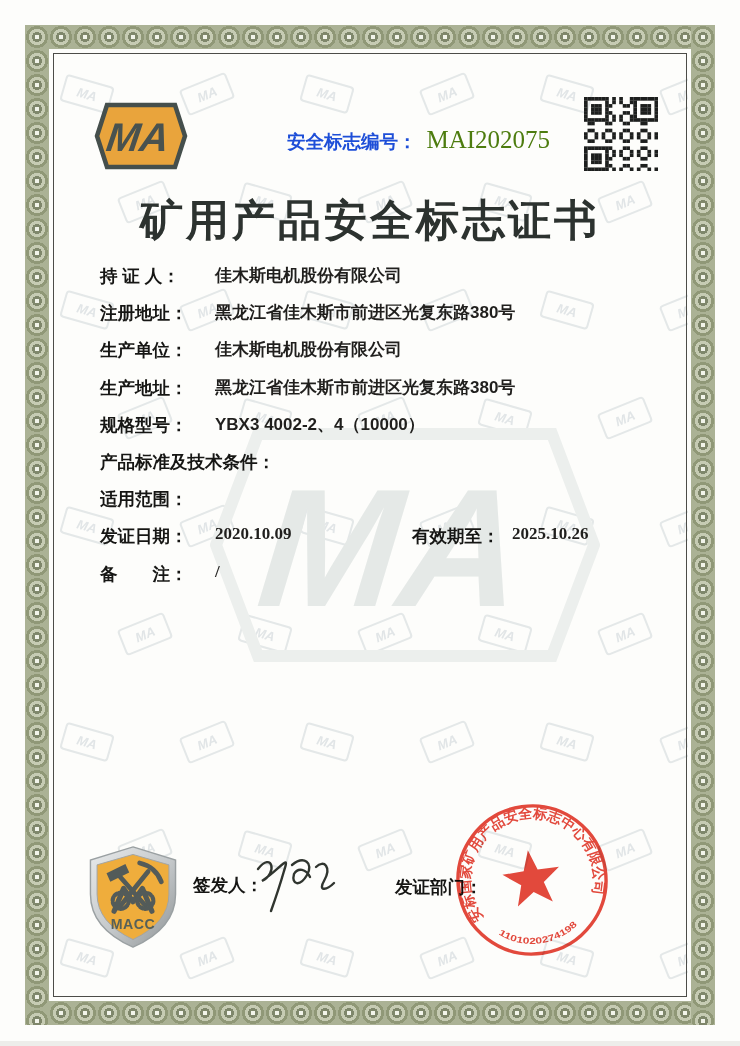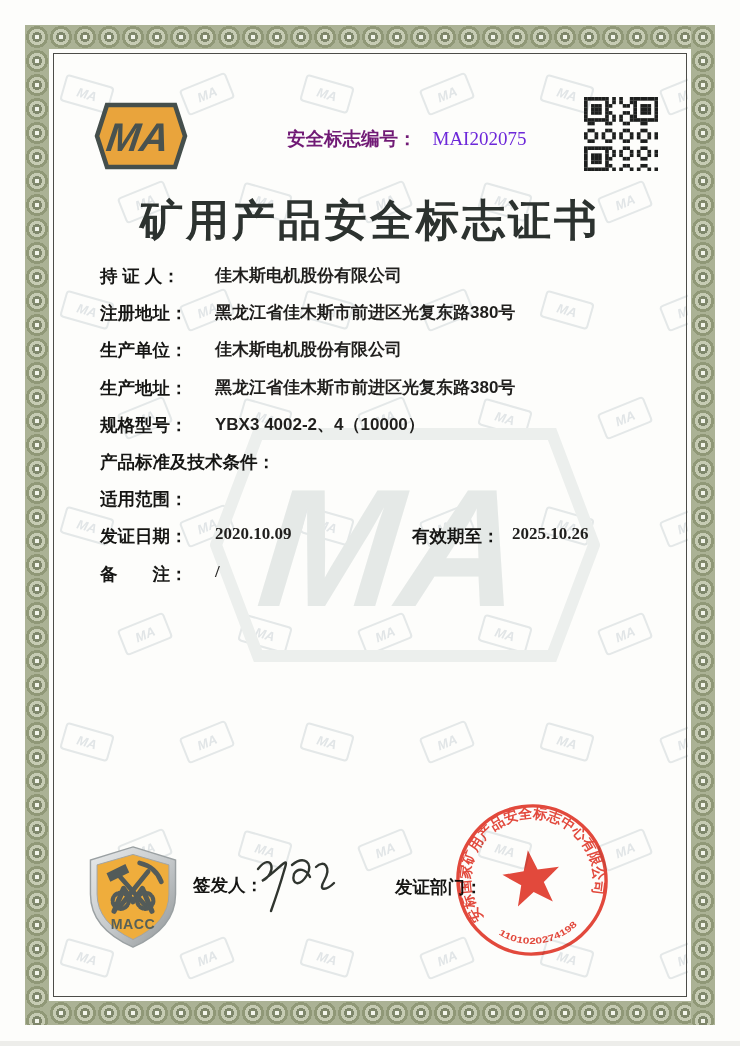--- a/index.html
+++ b/index.html
@@ -18,22 +18,22 @@
   .scan-edge{position:absolute;left:0;right:0;bottom:0;height:5px;background:#ededea;}
   
   .wm-layer{position:absolute;left:52px;top:52px;right:52px;bottom:50px;overflow:hidden;z-index:0;}
   .wm{position:absolute;width:46px;height:24px;border:2px solid rgba(186,196,203,.38);
       border-radius:4px;color:rgba(186,196,203,.42);font-weight:bold;font-style:italic;
       font-size:13px;display:flex;align-items:center;justify-content:center;}
   .big-wm{position:absolute;left:210px;top:420px;z-index:0;}
   
   .ma-logo{position:absolute;left:94px;top:102px;z-index:2;}
   .certno{position:absolute;left:287px;top:126px;z-index:2;white-space:nowrap;}
-  .certno .lbl{font-weight:bold;font-size:18.5px;color:#701a75;}
-  .certno .num{font-family:"Liberation Serif",serif;font-size:19px;margin-left:16px;color:#6d28d9;}
+  .certno .lbl{font-weight:bold;font-size:18.5px;color:#1d4ed8;}
+  .certno .num{font-family:"Liberation Serif",serif;font-size:25px;margin-left:10px;color:#4d7c0f;}
   .qr{position:absolute;left:584px;top:97px;z-index:2;}
   .title{position:absolute;left:0;right:0;top:192px;text-align:center;z-index:2;
          font-size:43px;font-weight:bold;letter-spacing:3px;color:#2c322f;}
   
   .fields{position:absolute;left:100px;top:264px;right:62px;z-index:2;}
   .field-row{display:flex;align-items:flex-start;height:37.2px;}
   .flabel{font-weight:bold;font-size:17.5px;color:#161614;width:115px;flex:none;white-space:nowrap;}
   .flabel.wide{width:187px;}
   .fvalue{font-size:17px;color:#201f1d;white-space:nowrap;font-weight:bold;}
   .serif{font-family:"Liberation Serif",serif;font-size:17px;}

